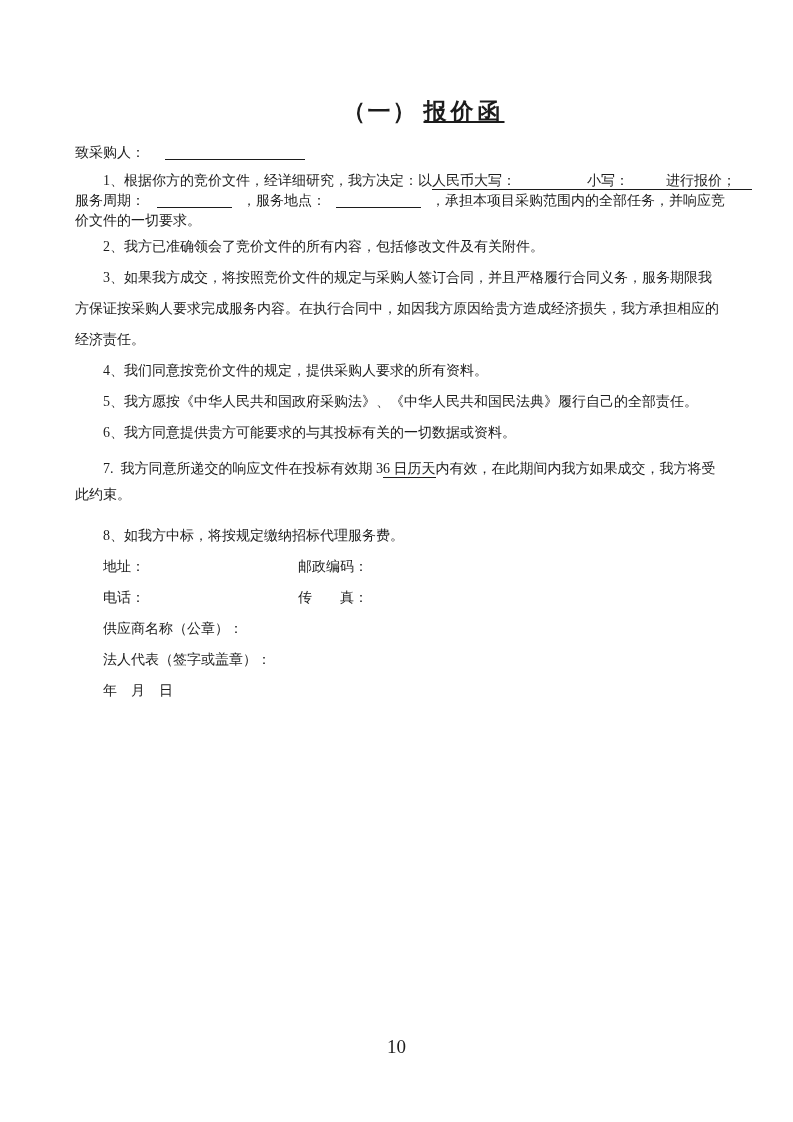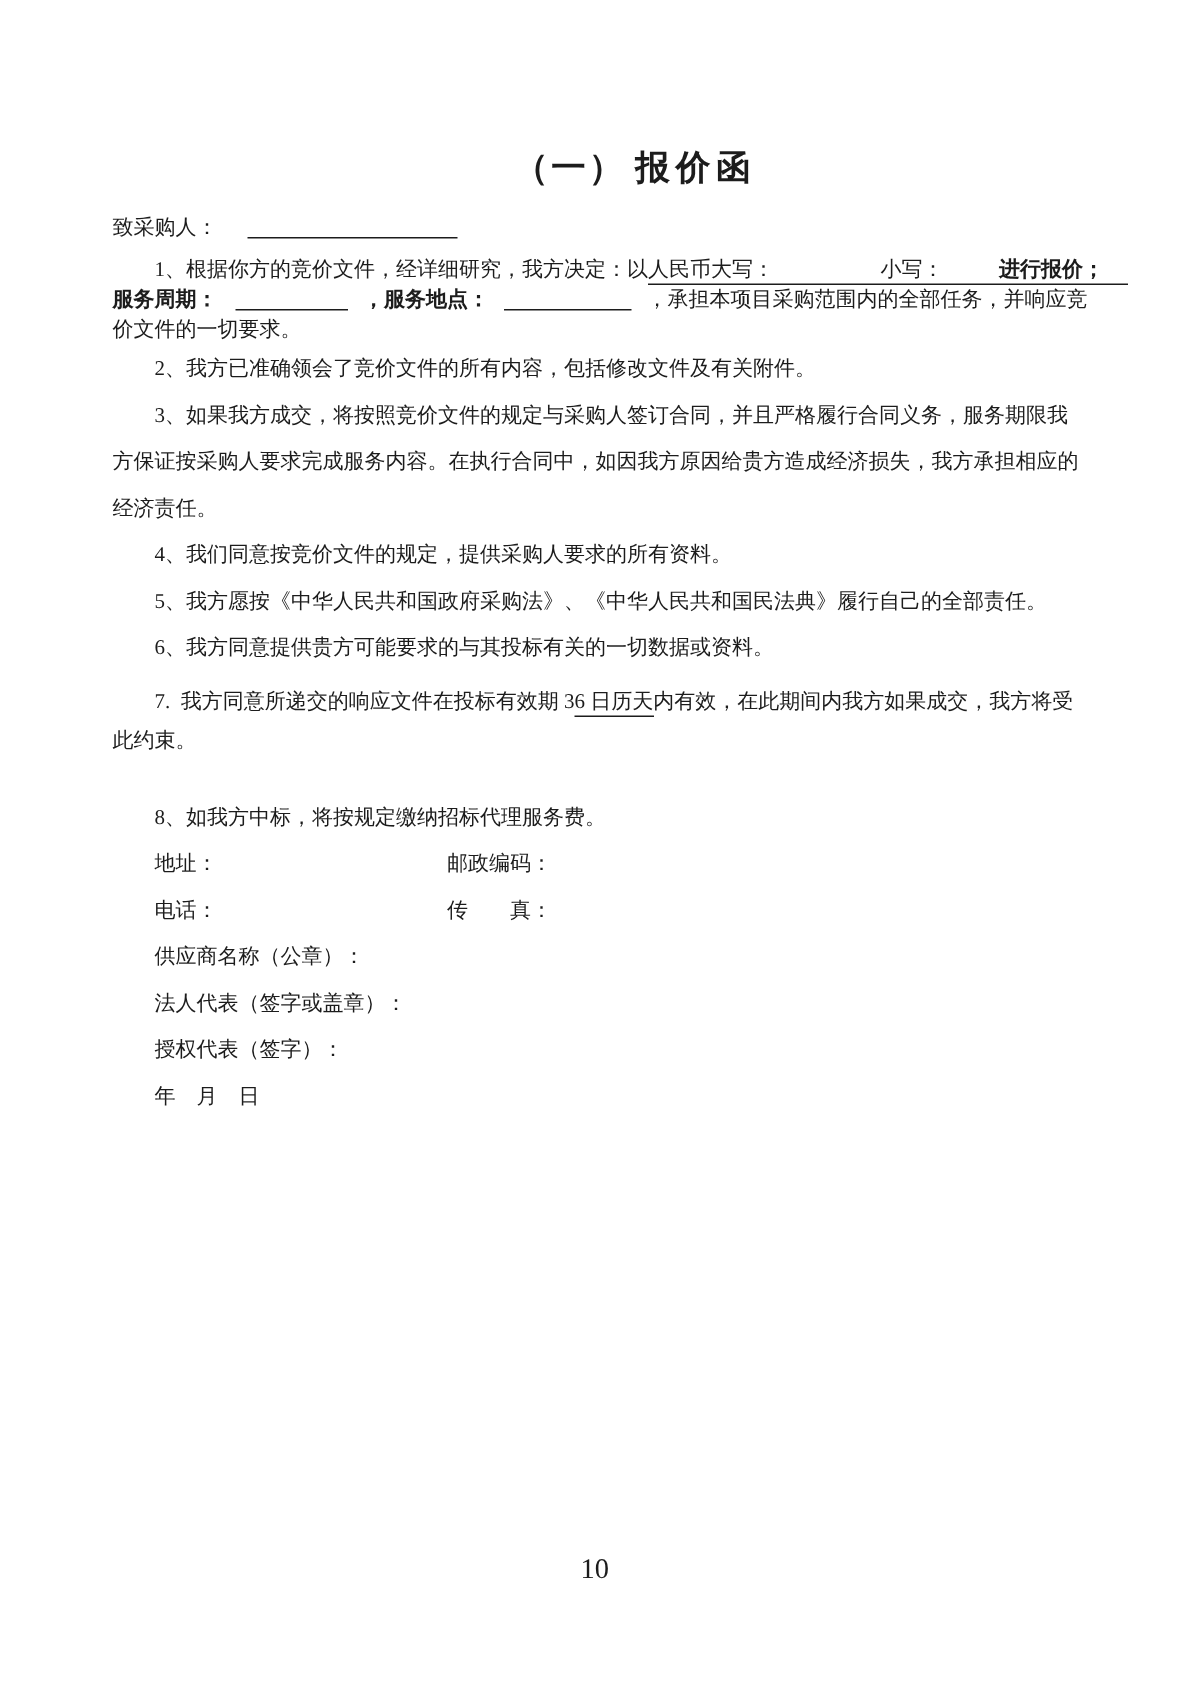--- a/index.html
+++ b/index.html
@@ -6,29 +6,29 @@
   .page{
     width:793px;height:1122px;background:#ffffff;position:relative;
     font-family:"Liberation Serif",serif;color:#1c1c1c;overflow:hidden;
   }
   .content{padding:0 75px;}
   .doc-title{
     margin:96px 0 0 0;text-align:center;position:relative;left:27px;
     font-size:23px;line-height:30px;font-weight:bold;white-space:pre;
   }
   .title-prefix{font-family:"Liberation Serif",serif;font-weight:600;letter-spacing:2px;}
-  .title-main{font-family:"Liberation Sans",sans-serif;letter-spacing:4px;margin-left:6px;}
+  .title-main{font-family:"Liberation Sans",sans-serif;letter-spacing:4px;margin-left:6px;text-decoration:underline;}
   .line{font-size:14px;line-height:31px;white-space:pre;}
   .tight{line-height:20px;}
   .salutation{margin-top:14px;line-height:24px;}
   .p1{margin-top:6px;}
   .p7{line-height:26px;margin-top:8px;}
-  .p8{margin-top:22px;}
+  .p8{margin-top:12px;}
   .indent{text-indent:28px;}
-  .b{font-weight:bold;text-align:right;}
+  .b{font-weight:normal;text-align:right;}
   
   .ulgroup{border-bottom:1px solid #1c1c1c;padding-bottom:1px;}
   .gap{display:inline-block;height:1px;}
   .g1{width:71px;}.g2{width:37px;}.g3{width:16px;}
   
   .blank{display:inline-block;height:1px;border-bottom:1px solid #1c1c1c;vertical-align:-3px;}
   .blank-purchaser{width:140px;margin-left:20px;}
   .blank-period{width:75px;margin-left:12px;margin-right:10px;}
   .blank-location{width:85px;margin-left:10px;margin-right:10px;}
   .u{border-bottom:1px solid #1c1c1c;padding-bottom:1px;}
@@ -70,20 +70,19 @@
 
 
     <div class="line indent"><span class="col1">地址：</span><span>邮政编码：</span></div>
 
     <div class="line indent"><span class="col1">电话：</span><span>传　　真：</span></div>
 
     <div class="line indent">供应商名称（公章）：</div>
 
     <div class="line indent">法人代表（签字或盖章）：</div>
 
-    <div class="line indent">授权代表（签字）：</div>
 
     <div class="line indent">年　月　日</div>
 
   </div>
 
   <div class="page-number">10</div>
 </div>
 
 </body></html>

